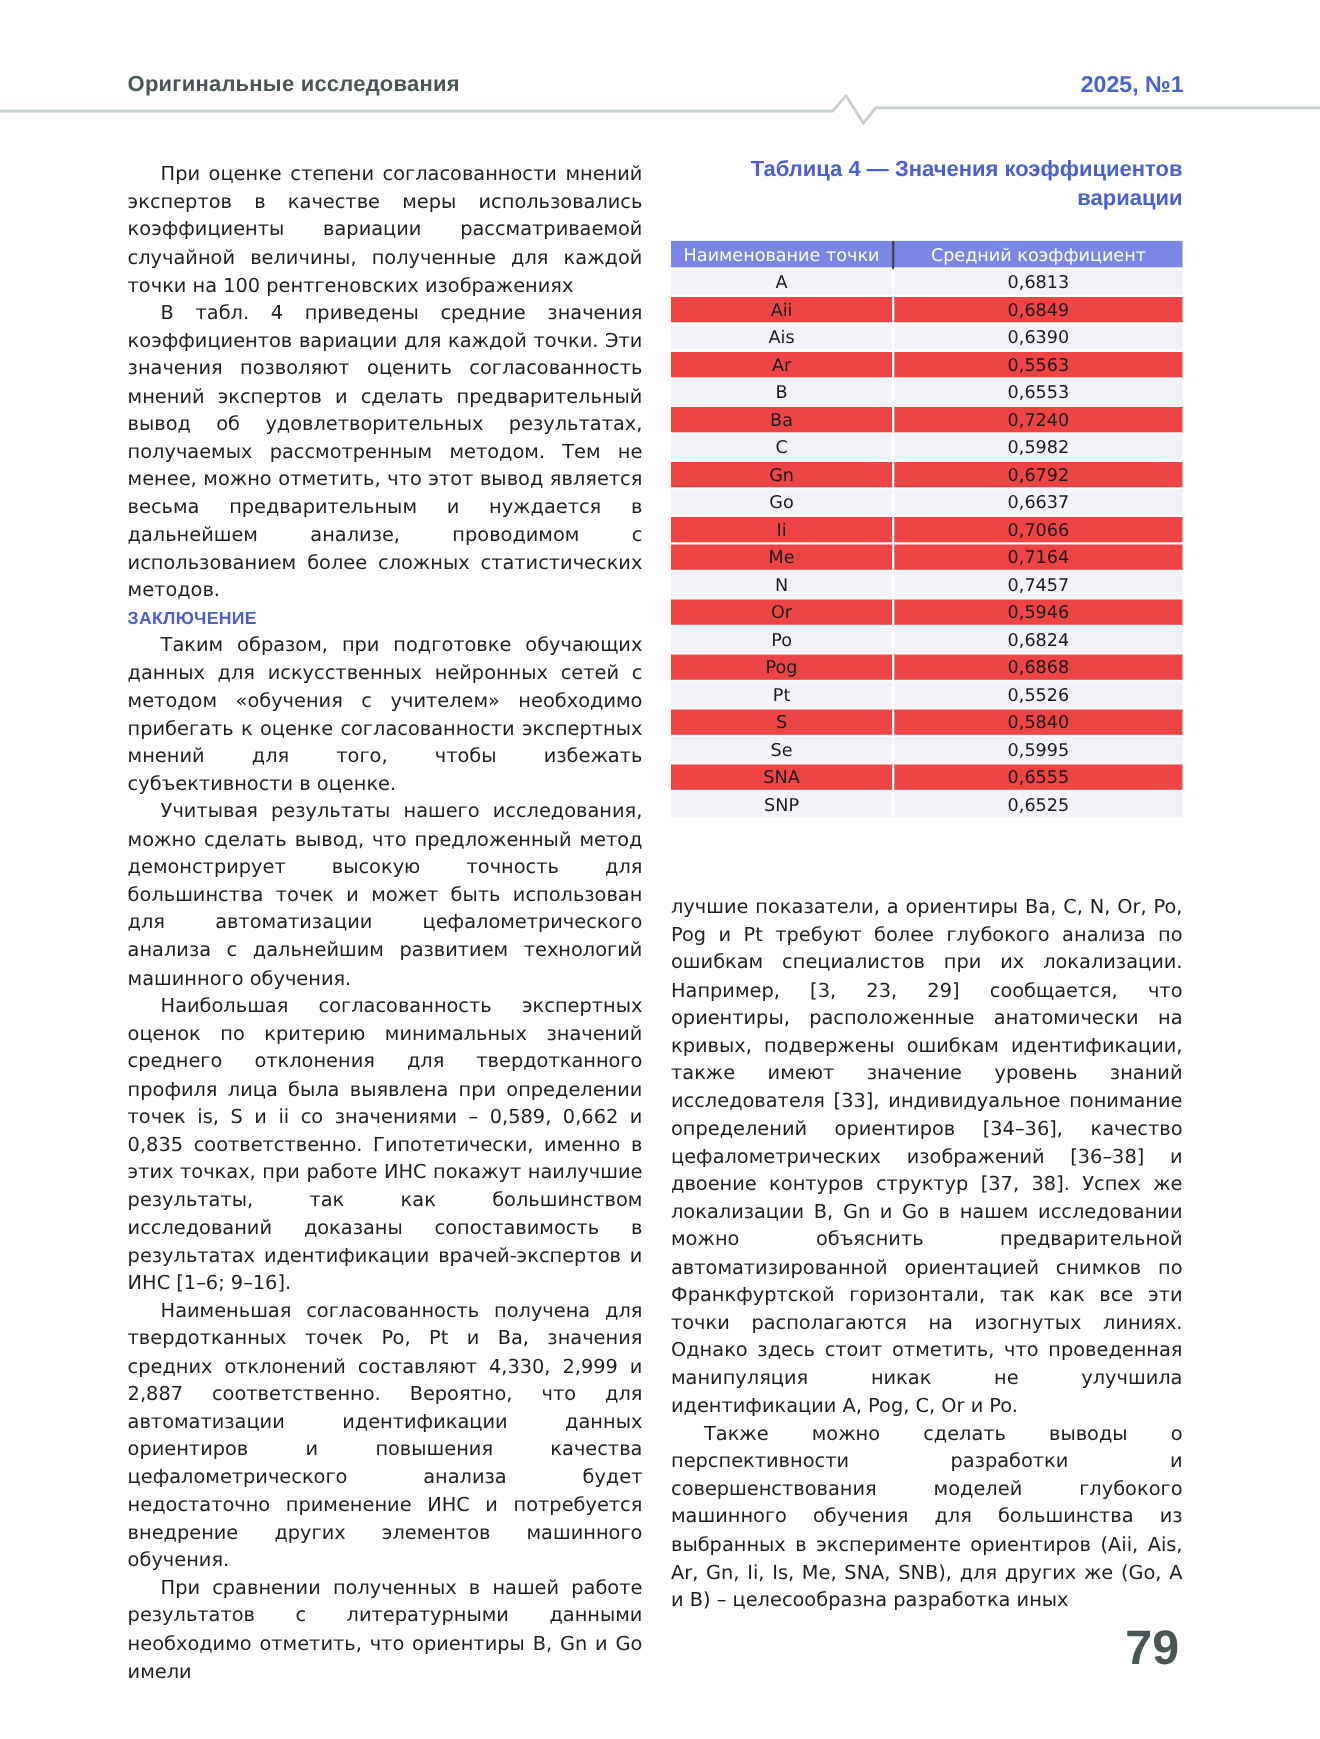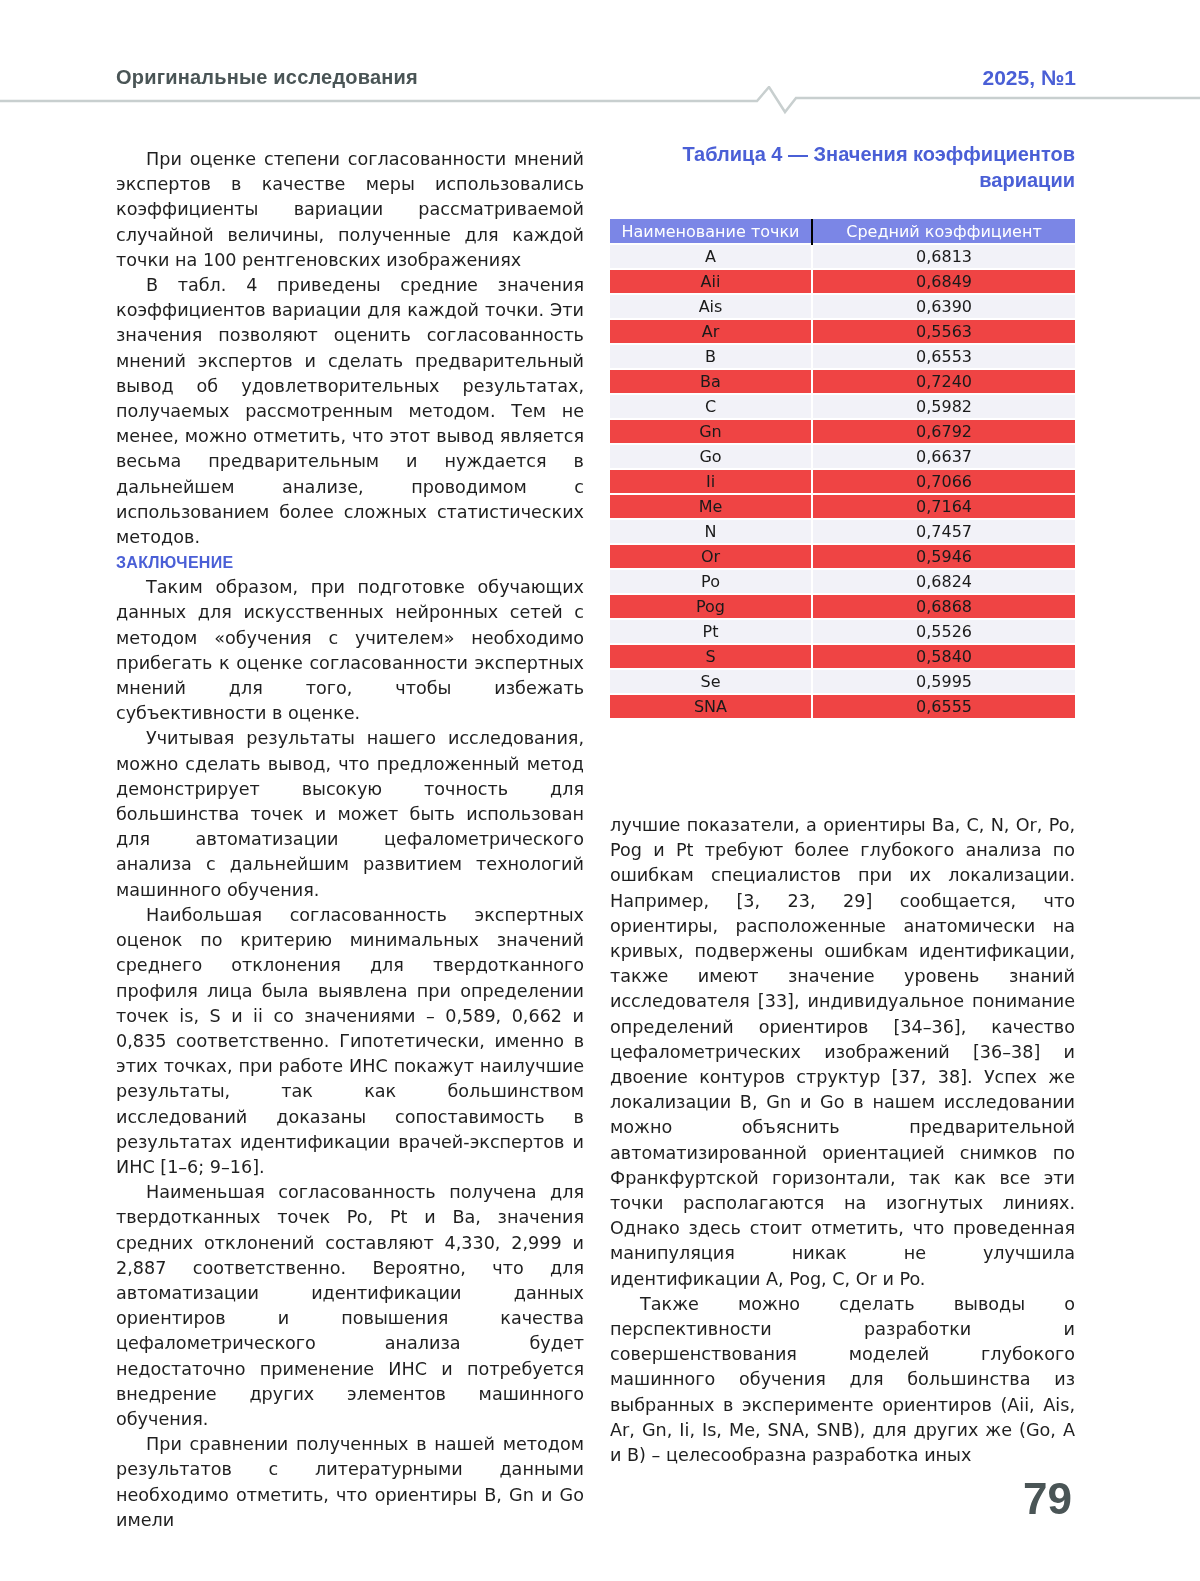--- a/index.html
+++ b/index.html
@@ -15,21 +15,21 @@
   .col-right { left:610px; top:813px; width:465px; }
   .col p { margin:0; text-indent:30px; hyphens:manual; }
   .col p.noindent { text-indent:0; }
   .section-title { font-family:"Liberation Sans", sans-serif; font-weight:bold; color:#4a5fd6;
          font-size:16px; margin-top:24px; line-height:25px; text-indent:0 !important; letter-spacing:0.3px; }
   .table-caption { position:absolute; left:610px; top:141px; width:465px; text-align:right;
          font-family:"Liberation Sans", sans-serif; font-weight:bold; font-size:20px; line-height:26px; color:#4a5fd6; }
   table.coef { position:absolute; left:610px; top:219px; width:465px; border-collapse:collapse;
          font-family:"DejaVu Sans", sans-serif; font-size:16px; }
   table.coef th { background:#7b86e6; color:#ffffff; font-weight:normal; height:24px; padding:0;
-         border-right:2px solid #000000; font-size:16px; }
+         border-right:2px solid #404040; font-size:16px; }
   table.coef td { height:23px; padding:0; text-align:center; border-right:2px solid #ffffff;
          border-top:2px solid #ffffff; color:#1a1a1a; }
   table.coef th:last-child, table.coef td:last-child { border-right:none; }
   table.coef tr.odd td { background:#f2f2f8; }
   table.coef tr.even td { background:#ef4444; }
   table.coef th.c1, table.coef td.c1 { width:201px; }
   .page-number { position:absolute; right:128px; top:1474px; font-family:"Liberation Sans", sans-serif;
          font-weight:bold; font-size:44px; color:#4a5556; }
 </style>
 </head>
@@ -44,21 +44,21 @@
 </div>
 
 <div class="col col-left">
   <p>При оценке степени согласованности мнений экспертов в качестве меры использовались коэффициенты вариации рассматриваемой случайной величины, полученные для каждой точки на 100 рентгеновских изображениях</p>
   <p>В табл. 4 приведены средние значения коэффициентов вариации для каждой точки. Эти значения позволяют оценить согласованность мнений экспертов и сделать предварительный вывод об удовлетворительных результатах, получаемых рассмотренным методом. Тем не менее, можно отметить, что этот вывод является весьма предварительным и нуждается в дальнейшем анализе, проводимом с использованием более сложных статистических методов.</p>
   <p class="section-title">ЗАКЛЮЧЕНИЕ</p>
   <p>Таким образом, при подготовке обучающих данных для искусственных нейронных сетей с методом «обучения с учителем» необходимо прибегать к оценке согласованности экспертных мнений для того, чтобы избежать субъективности в оценке.</p>
   <p>Учитывая результаты нашего исследования, можно сделать вывод, что предложенный метод демонстрирует высокую точность для большинства точек и может быть использован для автоматизации цефалометрического анализа с дальнейшим развитием технологий машинного обучения.</p>
   <p>Наибольшая согласованность экспертных оценок по критерию минимальных значений среднего отклонения для твердотканного профиля лица была выявлена при определении точек is, S и ii со значениями – 0,589, 0,662 и 0,835 соответственно. Гипотетически, именно в этих точках, при работе ИНС покажут наилучшие результаты, так как большинством исследований доказаны сопоставимость в результатах идентификации врачей-экспертов и ИНС [1–6; 9–16].</p>
   <p>Наименьшая согласованность получена для твердотканных точек Po, Pt и Ba, значения средних отклонений составляют 4,330, 2,999 и 2,887 соответственно. Вероятно, что для автоматизации идентификации данных ориентиров и повышения качества цефалометрического анализа будет недостаточно применение ИНС и потребуется внедрение других элементов машинного обучения.</p>
-  <p>При сравнении полученных в нашей методом результатов с литературными данными необходимо отметить, что ориентиры B, Gn и Go имели</p>
+  <p>При сравнении полученных в нашей работе результатов с литературными данными необходимо отметить, что ориентиры B, Gn и Go имели</p>
 </div>
 
 <div class="table-caption">Таблица 4 — Значения коэффициентов вариации</div>
 
 <table class="coef">
   <thead>
     <tr>
       <th class="c1">Наименование точки</th>
       <th>Средний коэффициент</th>
     </tr>
@@ -133,20 +133,24 @@
         <td>0,5840</td>
       </tr>
     <tr class="odd">
         <td class="c1">Se</td>
         <td>0,5995</td>
       </tr>
     <tr class="even">
         <td class="c1">SNA</td>
         <td>0,6555</td>
       </tr>
+    <tr class="odd">
+        <td class="c1">SNP</td>
+        <td>0,6525</td>
+      </tr>
   </tbody>
 </table>
 
 <div class="col col-right">
   <p class="noindent">лучшие показатели, а ориентиры Ba, C, N, Or, Po, Pog и Pt требуют более глубокого анализа по ошибкам специалистов при их локализации. Например, [3, 23, 29] сообщается, что ориентиры, расположенные анатомически на кривых, подвержены ошибкам идентификации, также имеют значение уровень знаний исследователя [33], индивидуальное понимание определений ориентиров [34–36], качество цефалометрических изображений [36–38] и двоение контуров структур [37, 38]. Успех же локализации B, Gn и Go в нашем исследовании можно объяснить предварительной автоматизированной ориентацией снимков по Франкфуртской горизонтали, так как все эти точки располагаются на изогнутых линиях. Однако здесь стоит отметить, что проведенная манипуляция никак не улучшила идентификации A, Pog, C, Or и Po.</p>
   <p>Также можно сделать выводы о перспективности разработки и совершенствования моделей глубокого машинного обучения для большинства из выбранных в эксперименте ориентиров (Aii, Ais, Ar, Gn, Ii, Is, Me, SNA, SNB), для других же (Go, A и B) – целесообразна разработка иных</p>
 </div>
 
 <div class="page-number">79</div>
 

